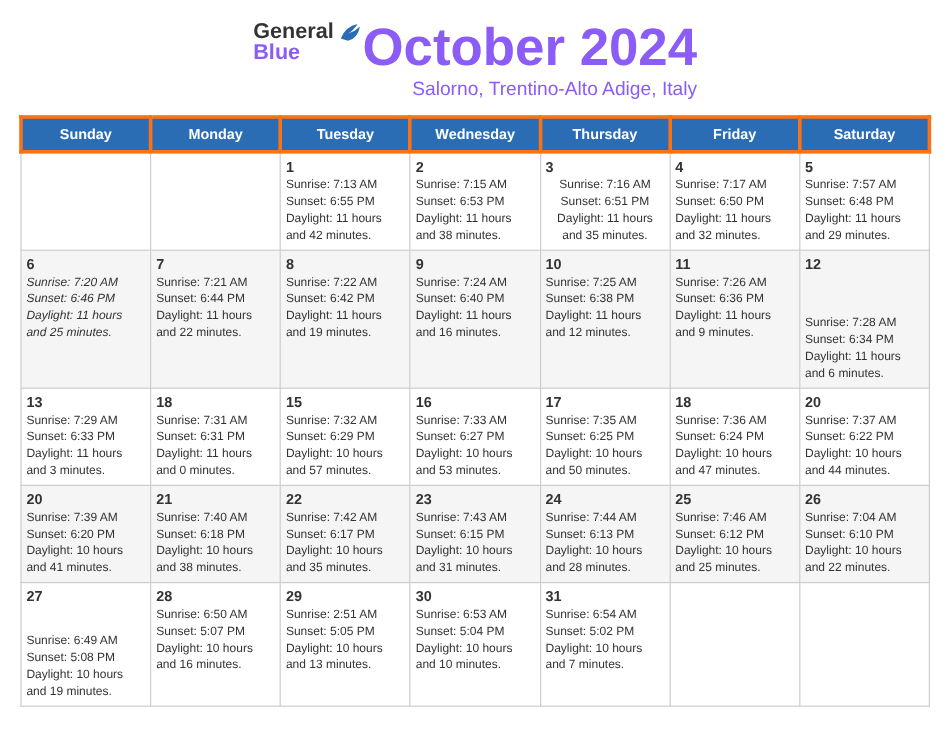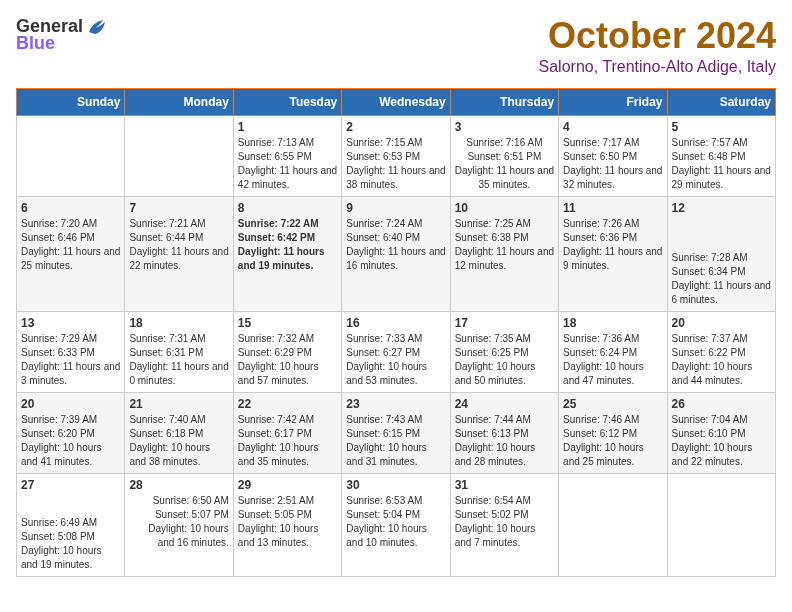--- a/index.html
+++ b/index.html
@@ -5,56 +5,56 @@
     * { box-sizing: border-box; margin: 0; padding: 0; }
     body {
       font-family: Arial, sans-serif;
       background: #fff;
       width: 792px;
       min-height: 612px;
       padding: 16px;
     }
     .header {
       display: flex;
-      justify-content: space-between;
+      justify-content: center;
       align-items: flex-start;
       margin-bottom: 12px;
     }
     .logo {
       display: flex;
       flex-direction: column;
       align-items: flex-start;
     }
     .title-block {
       text-align: right;
     }
     .month-title {
-      font-size: 36px;
+      font-size: 44px;
       font-weight: bold;
-      color: #a16207;
+      color: #8b5cf6;
       line-height: 1.1;
     }
     .location-title {
       font-size: 16px;
-      color: #701a75;
+      color: #8b5cf6;
       margin-top: 2px;
     }
     table {
       width: 100%;
       border-collapse: collapse;
       table-layout: fixed;
     }
     thead tr th {
       background-color: #2a6db5;
       color: #fff;
       font-size: 12px;
       font-weight: bold;
       padding: 6px 4px;
-      text-align: right;
-      border: 1px solid #f97316;
+      text-align: center;
+      border: 3px solid #f97316;
     }
     tbody tr td {
       vertical-align: top;
       border: 1px solid #ccc;
       padding: 4px 4px;
       font-size: 10px;
       color: #333;
       height: 80px;
       background: #fff;
     }
@@ -139,33 +139,33 @@
         <td>
           <span class="day-number">5</span>
           <div class="cell-text" style="white-space: pre-line;">Sunrise: 7:57 AM
 Sunset: 6:48 PM
 Daylight: 11 hours and 29 minutes.</div>
         </td>
       </tr>
       <tr>
         <td>
           <span class="day-number">6</span>
-          <div class="cell-text" style="white-space: pre-line;">Sunrise: 7:20 AM
+          <div class="cell-text" style="white-space: pre-line; font-style: italic;">Sunrise: 7:20 AM
 Sunset: 6:46 PM
 Daylight: 11 hours and 25 minutes.</div>
         </td>
         <td>
           <span class="day-number">7</span>
           <div class="cell-text" style="white-space: pre-line;">Sunrise: 7:21 AM
 Sunset: 6:44 PM
 Daylight: 11 hours and 22 minutes.</div>
         </td>
         <td>
           <span class="day-number">8</span>
-          <div class="cell-text" style="white-space: pre-line; font-weight: bold;">Sunrise: 7:22 AM
+          <div class="cell-text" style="white-space: pre-line;">Sunrise: 7:22 AM
 Sunset: 6:42 PM
 Daylight: 11 hours and 19 minutes.</div>
         </td>
         <td>
           <span class="day-number">9</span>
           <div class="cell-text" style="white-space: pre-line;">Sunrise: 7:24 AM
 Sunset: 6:40 PM
 Daylight: 11 hours and 16 minutes.</div>
         </td>
         <td>
@@ -277,21 +277,21 @@
       </tr>
       <tr>
         <td>
           <span class="day-number">27</span>
           <div class="cell-text" style="white-space: pre-line; margin-top: 24px;">Sunrise: 6:49 AM
 Sunset: 5:08 PM
 Daylight: 10 hours and 19 minutes.</div>
         </td>
         <td>
           <span class="day-number">28</span>
-          <div class="cell-text" style="white-space: pre-line; text-align: right;">Sunrise: 6:50 AM
+          <div class="cell-text" style="white-space: pre-line;">Sunrise: 6:50 AM
 Sunset: 5:07 PM
 Daylight: 10 hours and 16 minutes.</div>
         </td>
         <td>
           <span class="day-number">29</span>
           <div class="cell-text" style="white-space: pre-line;">Sunrise: 2:51 AM
 Sunset: 5:05 PM
 Daylight: 10 hours and 13 minutes.</div>
         </td>
         <td>

